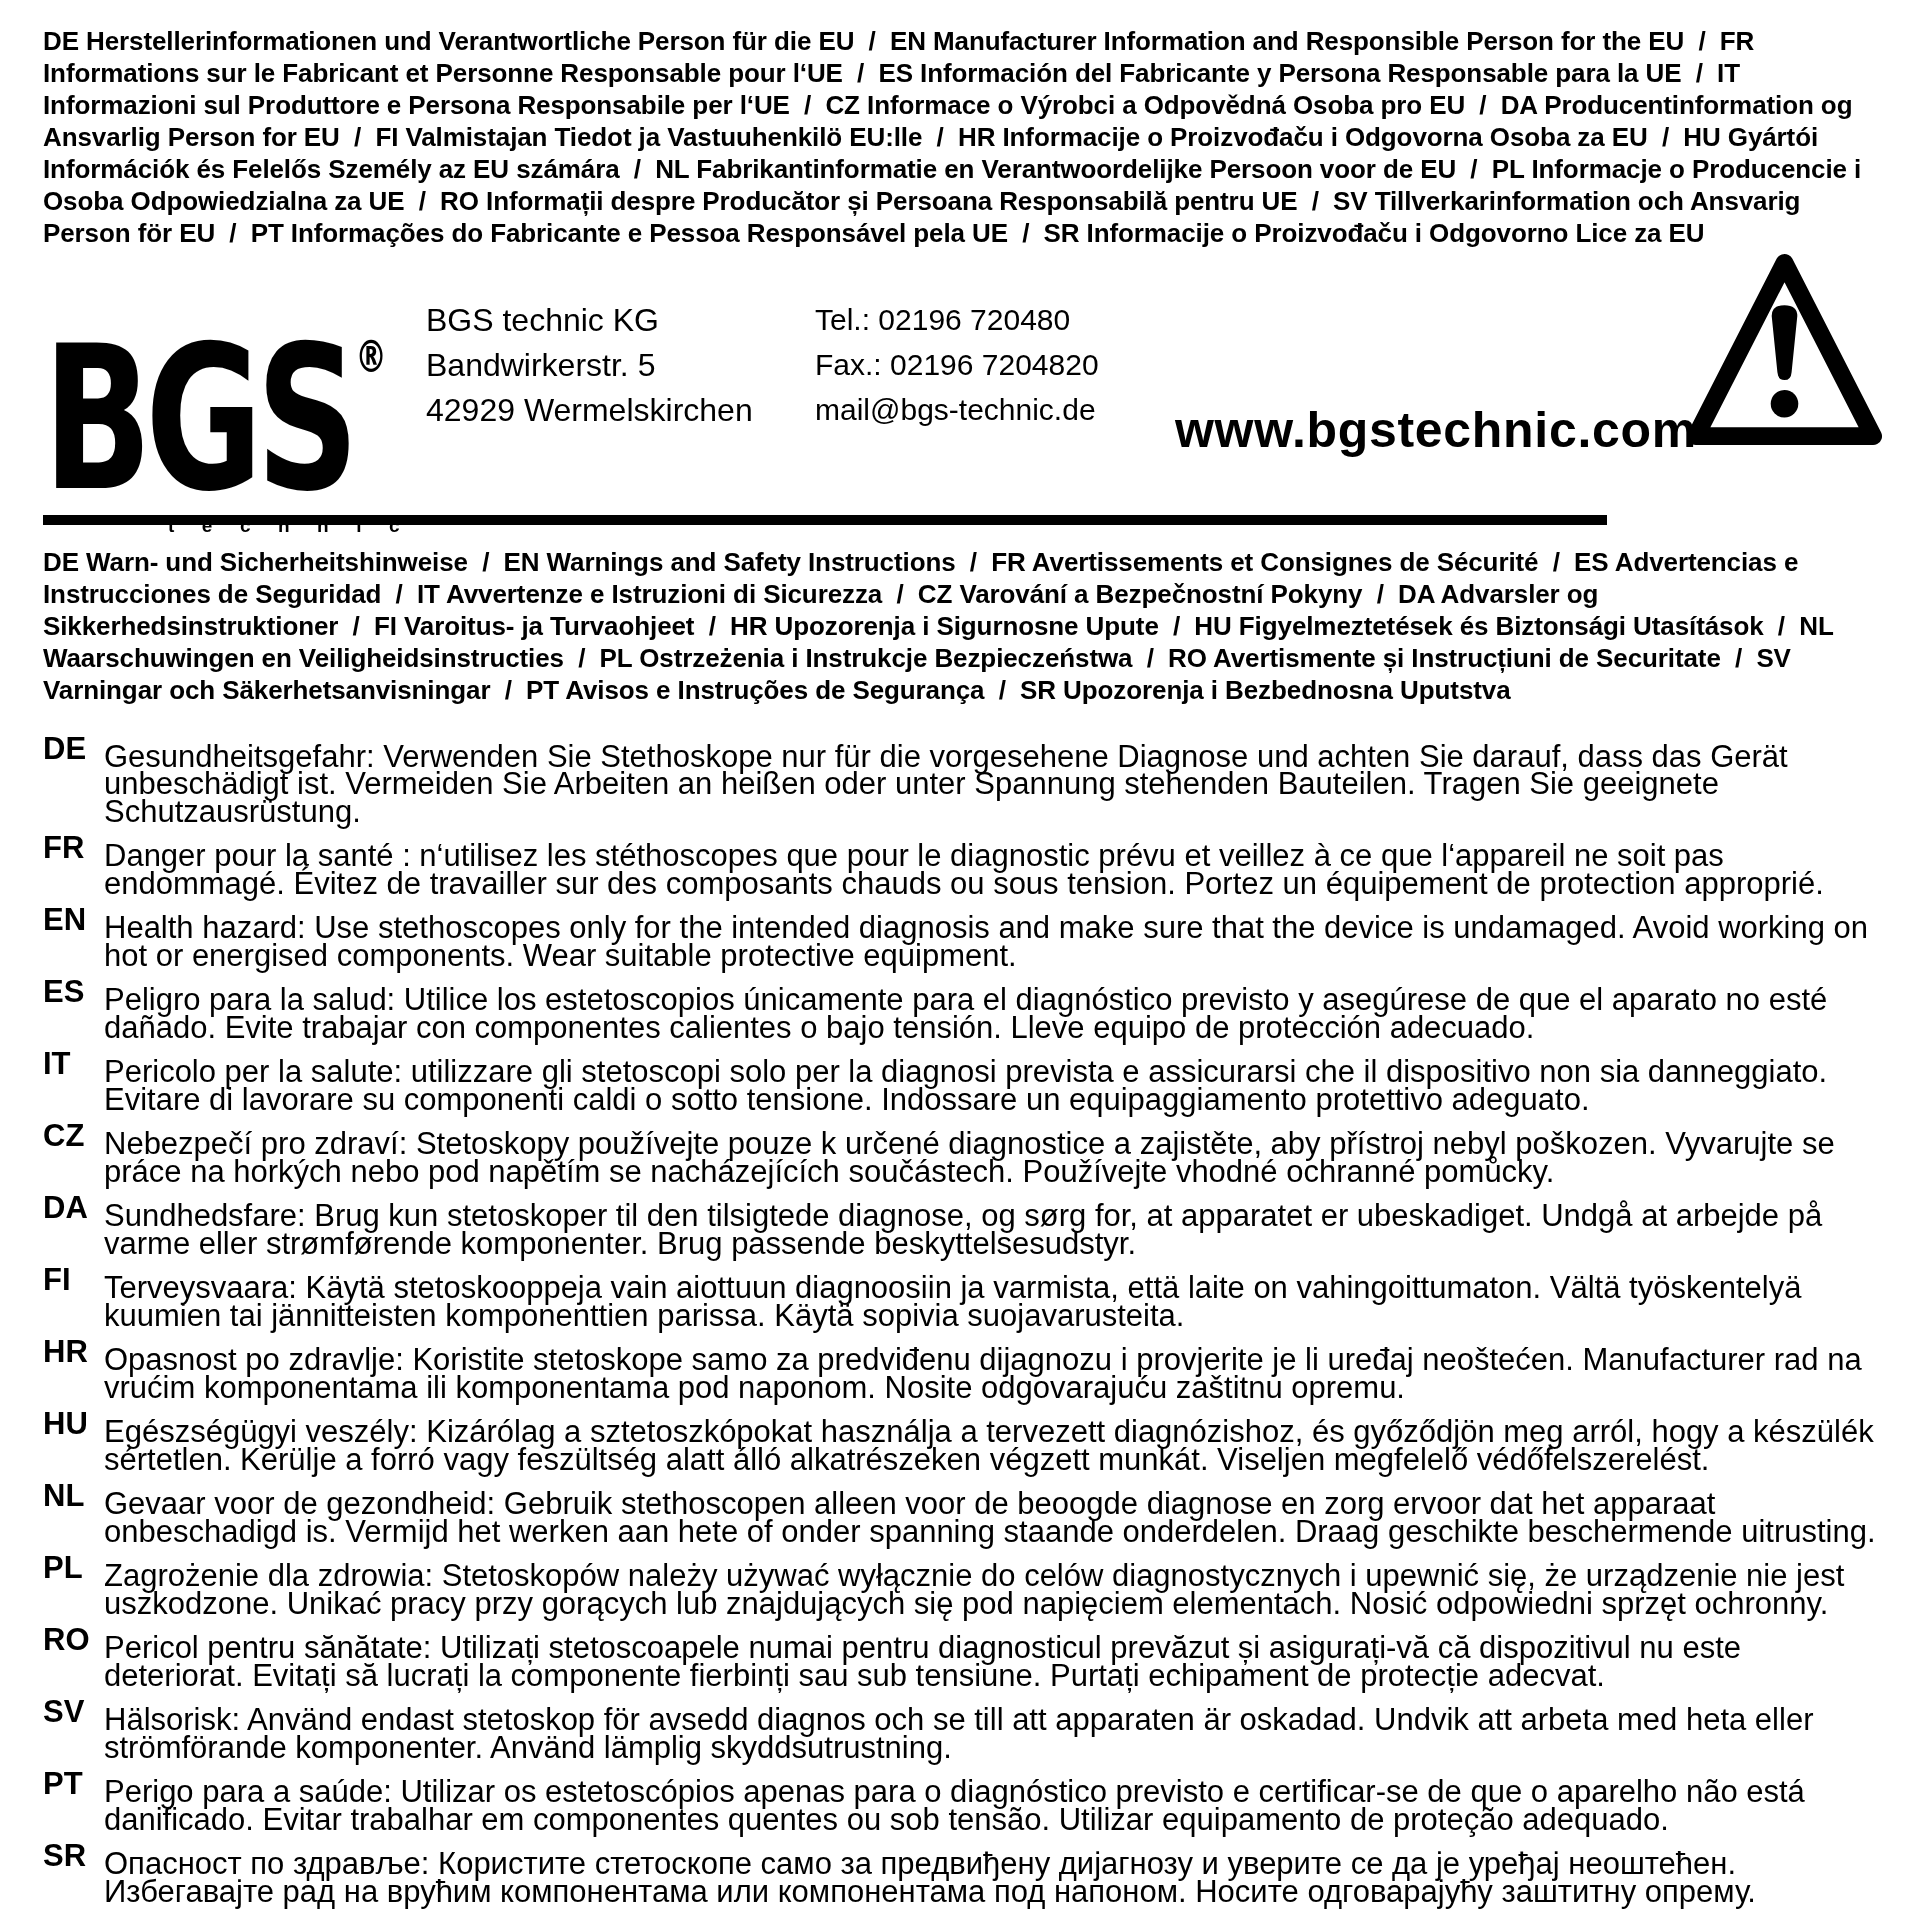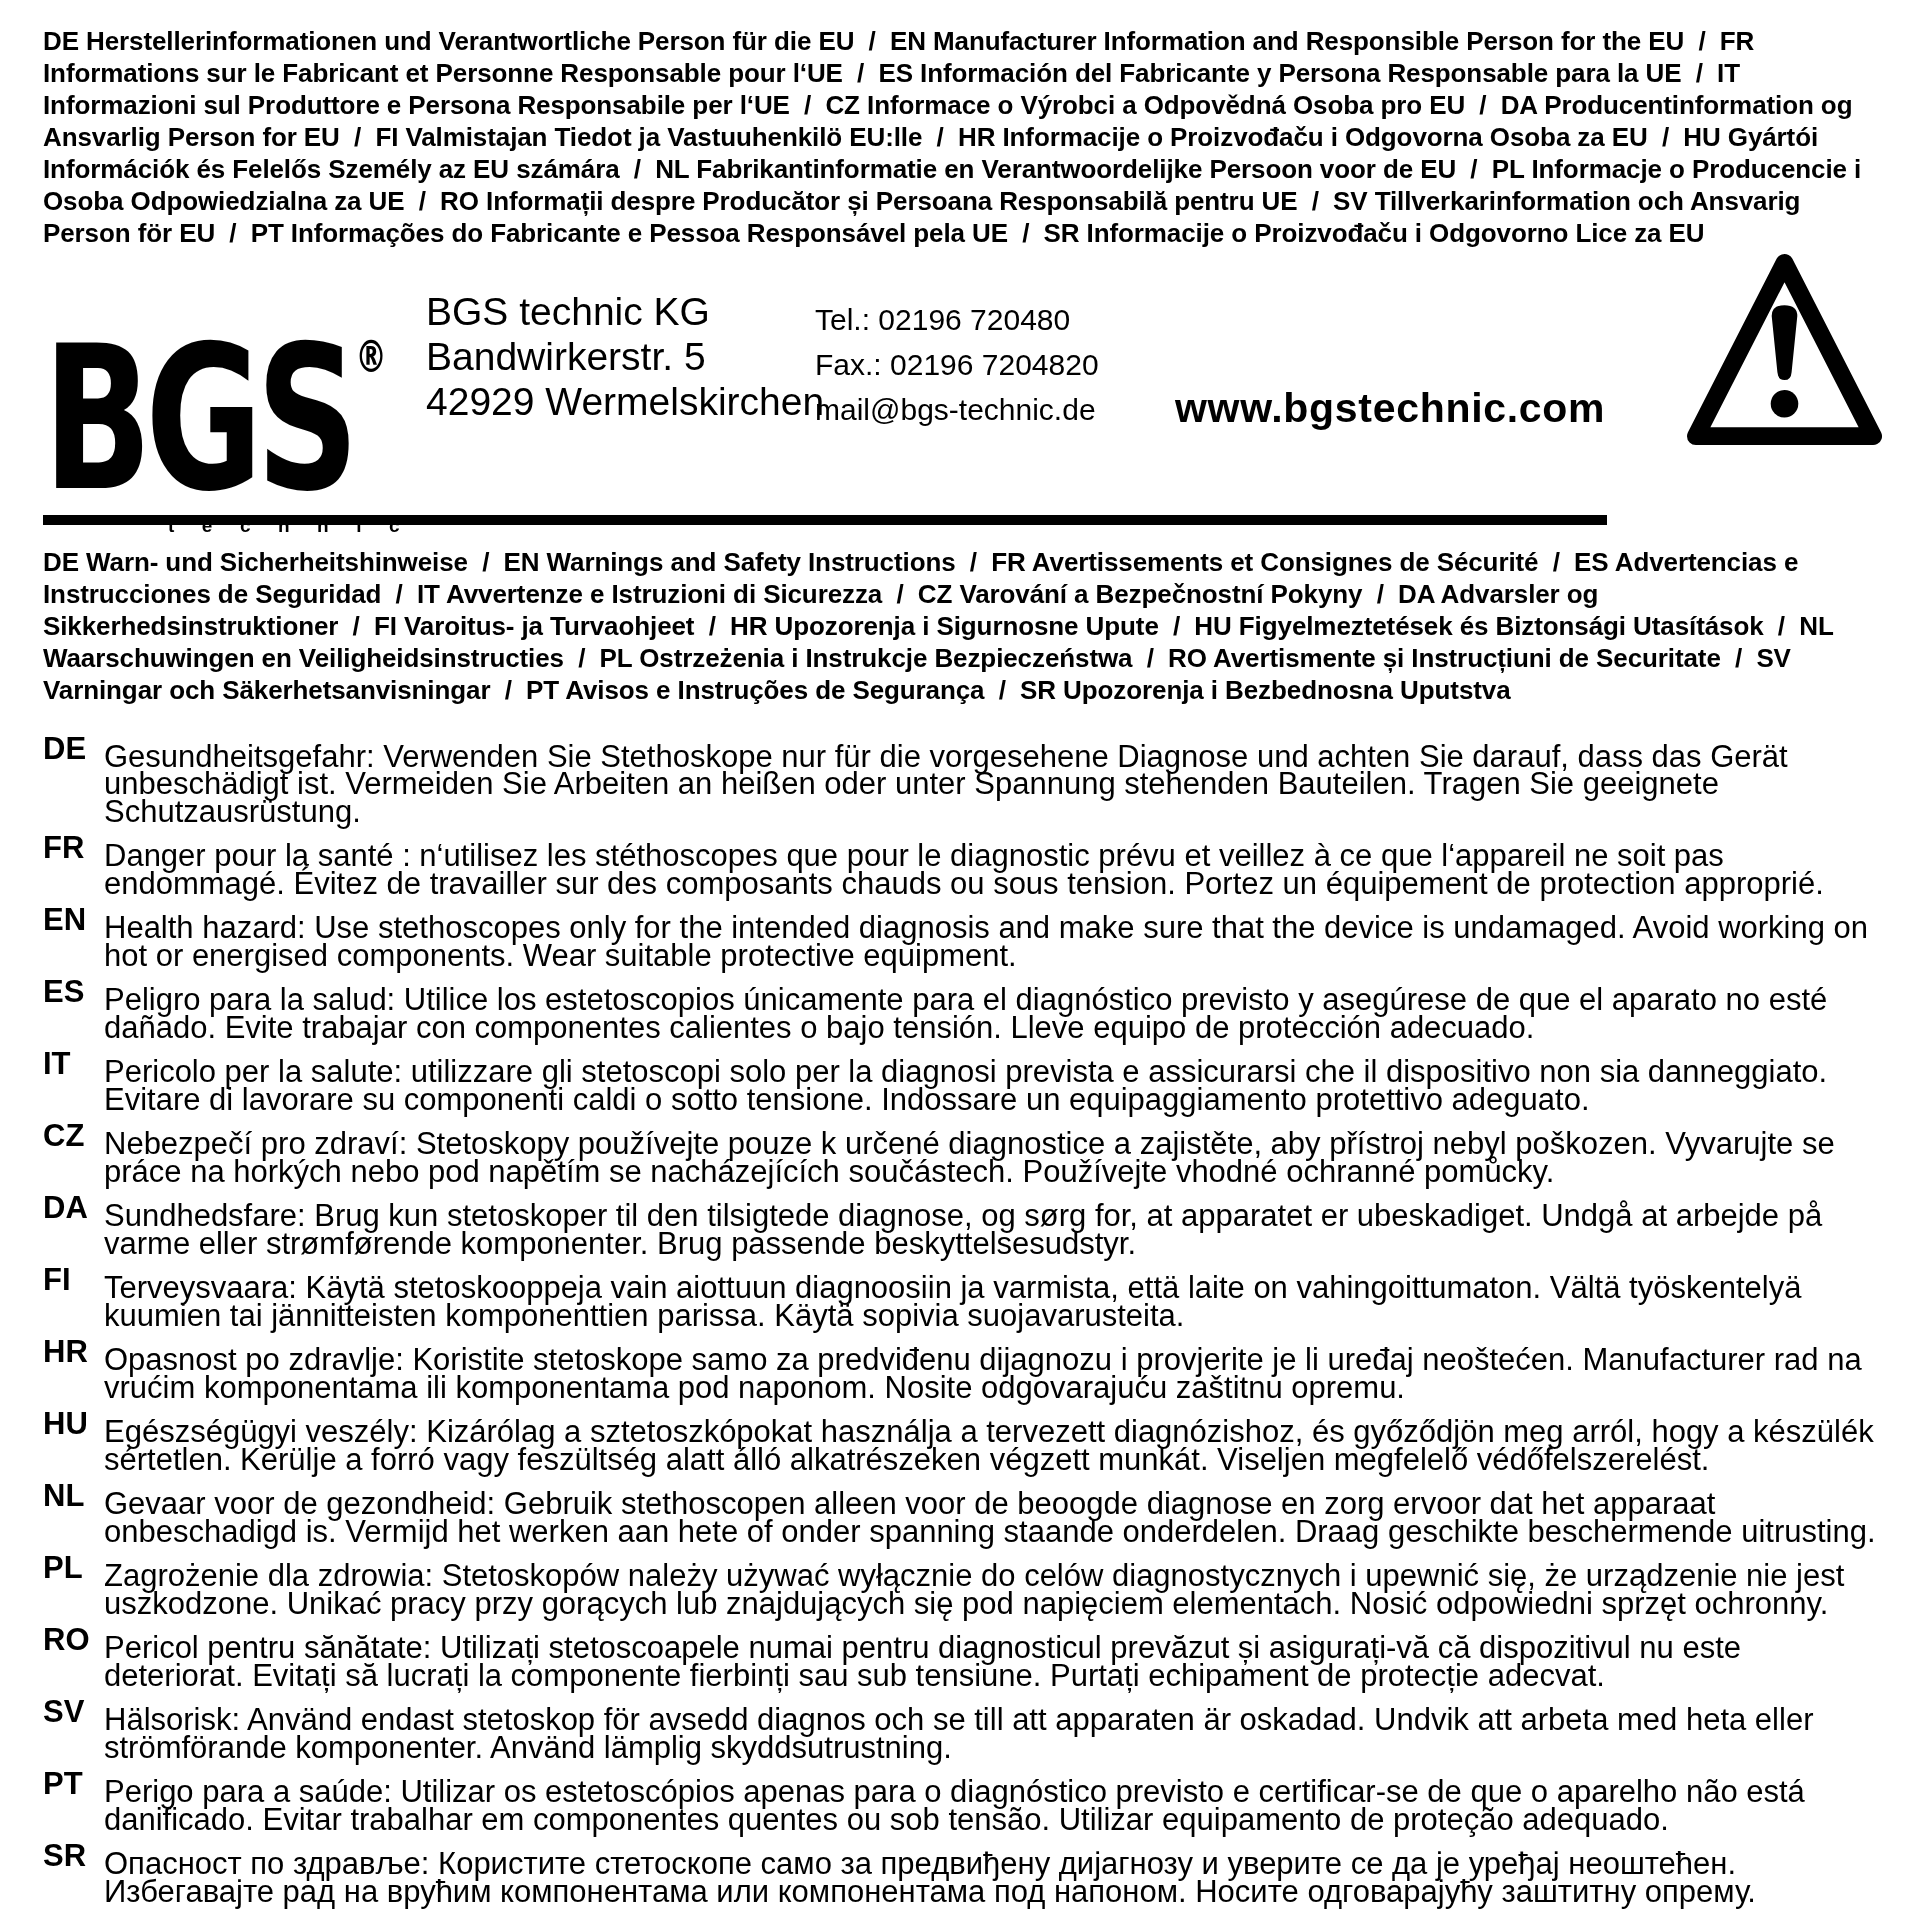--- a/index.html
+++ b/index.html
@@ -33,23 +33,23 @@
     white-space: nowrap;
   }
   .logo-reg { font-size: 44px; vertical-align: 116px; letter-spacing: 0; margin-left: 4.1px; }
   .logo-technic {
     font-weight: bold;
     font-size: 19px;
     letter-spacing: 27.5px;
     margin: 11px 0 0 125px;
     white-space: nowrap;
   }
-  .address-block { position: absolute; left: 383px; top: 12px; font-size: 39px; line-height: 45px; }
+  .address-block { position: absolute; left: 383px; top: 21px; font-size: 32px; line-height: 45px; }
   .contact-block { position: absolute; left: 772px; top: 20.6px; font-size: 30px; line-height: 45px; }
-  .website { position: absolute; left: 1132px; top: 108px; font-size: 41px; font-weight: bold; letter-spacing: 0.7px; }
+  .website { position: absolute; left: 1132px; top: 124px; font-size: 50px; font-weight: bold; letter-spacing: 0.7px; }
   .warning-triangle { position: absolute; right: 0; top: -32px; width: 197px; height: 213px; }
   .rule { height: 10.3px; width: 1564px; background: #000000; margin-top: 8.3px; }
   .hdr-safety { margin-top: 20.6px; }
   .warning-list { margin-top: 29px; }
   .warning-row { display: flex; font-size: 31px; line-height: 27.5px; margin-bottom: 9px; }
   .warning-lang { width: 61px; flex: 0 0 61px; font-weight: bold; }
   .warning-text { flex: 1 1 auto; margin-top: 8px; }
 </style>
 </head>
 <body>

